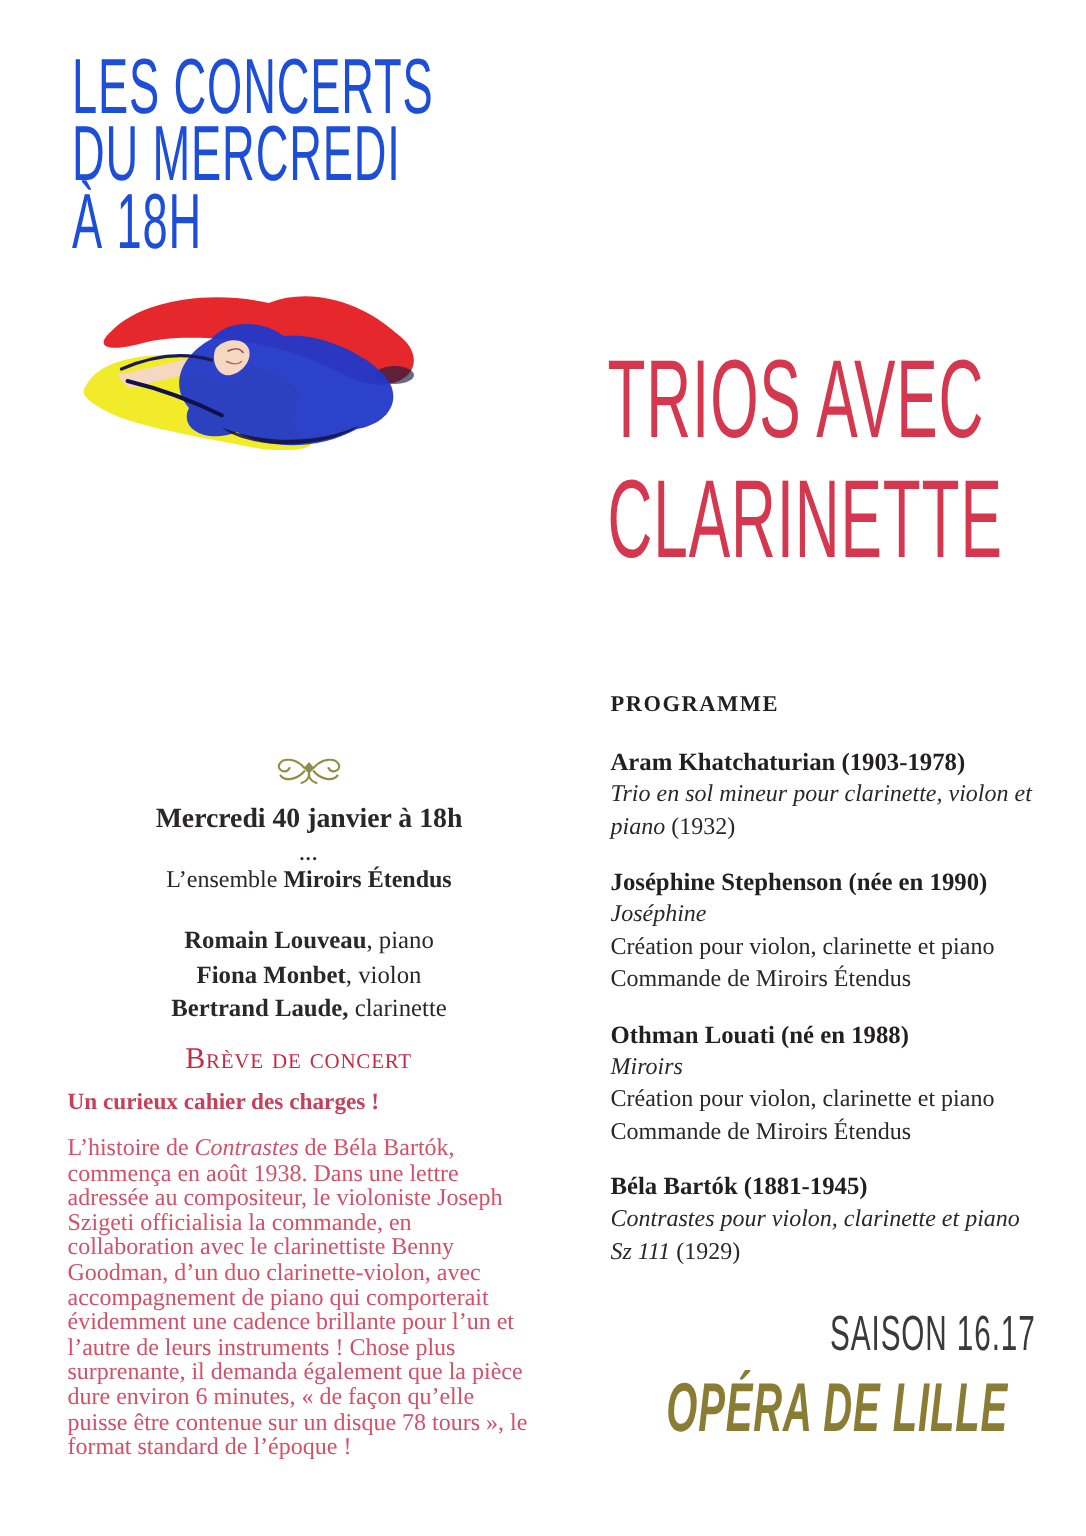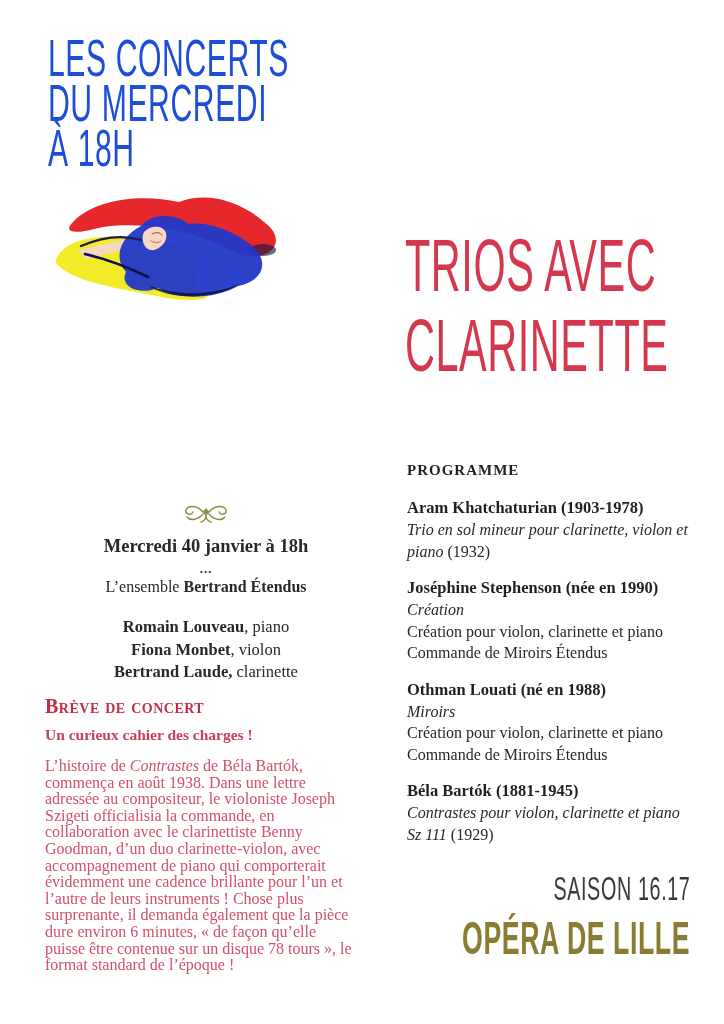--- a/index.html
+++ b/index.html
@@ -33,41 +33,41 @@
   .ornament{display:block;margin:0 auto 10px auto;}
   .event .date{font-size:18.5px;font-weight:bold;line-height:24px;}
   .event .dots{font-size:13px;font-weight:bold;line-height:14px;letter-spacing:1px;margin-top:4px;}
   .event .avec{font-size:15.5px;font-weight:bold;line-height:20px;margin-top:6px;}
   .event .ensemble{font-size:16px;line-height:22px;}
   .event .performers{margin-top:18px;font-size:16.5px;line-height:22.5px;}
 
   
   .breve{left:45px;top:694px;width:308px;}
   .breve-heading{
-    font-variant:small-caps;font-weight:bold;font-size:20px;line-height:24px;
-    color:#c22d46;letter-spacing:0.5px;
+    font-variant:small-caps;font-weight:normal;font-size:20px;line-height:24px;
+    color:#c22d46;letter-spacing:0.5px;text-align:center;
   }
   .breve-sub{font-weight:bold;font-size:15.5px;line-height:20px;color:#c7405a;margin-top:7px;}
   .breve-body{font-size:16px;line-height:16.6px;color:#d25068;margin-top:13px;text-align:left;}
 
   
   .programme{left:407px;top:458px;width:312px;}
   .prog-heading{font-size:15px;font-weight:bold;letter-spacing:1px;line-height:24px;color:#231f20;}
   .work{margin-top:15px;}
   .work .composer{font-size:16.5px;font-weight:bold;line-height:22px;color:#231f20;}
   .work .wline{font-size:16px;line-height:21.5px;color:#2b2629;}
   .work em{font-style:italic;}
 
   
   .season{right:34px;top:872px;color:#3a3a3a;text-align:right;}
   .season .line{
     font-size:33px;line-height:34px;letter-spacing:1px;
     transform:scaleX(0.60);transform-origin:right top;
   }
-  .brand{right:34px;top:914px;color:#8a7d33;text-align:right;font-weight:bold;}
+  .brand{right:52px;top:914px;color:#8a7d33;text-align:right;font-weight:bold;font-style:italic;}
   .brand .line{
     font-size:46px;line-height:48px;letter-spacing:1px;font-weight:700;
     transform:scaleX(0.58);transform-origin:right top;
   }
   p{margin:0;}
 </style>
 </head>
 <body>
 
 <div class="abs condensed masthead">
@@ -117,21 +117,21 @@
       <path d="M27,10 C33,3 42,3 44,8 C45,12 39,14 37,10"></path>
       <path d="M21,12 C16,18 8,19 5,15"></path>
       <path d="M27,12 C32,18 40,19 43,15"></path>
       <path d="M24,14 C24,17 22,19 19,20"></path>
       <path d="M24,14 C24,17 26,19 29,20"></path>
     </g>
     <path d="M24,6 L27.5,10 L24,14 L20.5,10 Z" fill="#8f8e44"></path>
   </svg>
   <p class="date">Mercredi 40 janvier à 18h</p>
   <p class="dots">...</p>
-  <p class="ensemble"><span>L’ensemble </span><b>Bertrand Étendus</b></p>
+  <p class="ensemble"><span>L’ensemble </span><b>Miroirs Étendus</b></p>
   <div class="performers">
     <p><b>Romain Louveau</b><span>, piano</span></p>
     <p><b>Fiona Monbet</b><span>, violon</span></p>
     <p><b>Bertrand Laude,</b><span> clarinette</span></p>
   </div>
 </div>
 
 <div class="abs breve">
   <div class="breve-heading">Brève de concert</div>
   <div class="breve-sub">Un curieux cahier des charges !</div>
@@ -141,21 +141,21 @@
 <div class="abs programme">
   <div class="prog-heading">PROGRAMME</div>
 
   <div class="work">
     <p class="composer">Aram Khatchaturian (1903-1978)</p>
     <p class="wline"><em>Trio en sol mineur pour clarinette, violon et piano</em><span> (1932)</span></p>
   </div>
 
   <div class="work">
     <p class="composer">Joséphine Stephenson (née en 1990)</p>
-    <p class="wline"><em>Création</em></p>
+    <p class="wline"><em>Joséphine</em></p>
     <p class="wline">Création pour violon, clarinette et piano</p>
     <p class="wline">Commande de Miroirs Étendus</p>
   </div>
 
   <div class="work">
     <p class="composer">Othman Louati (né en 1988)</p>
     <p class="wline"><em>Miroirs</em></p>
     <p class="wline">Création pour violon, clarinette et piano</p>
     <p class="wline">Commande de Miroirs Étendus</p>
   </div>

